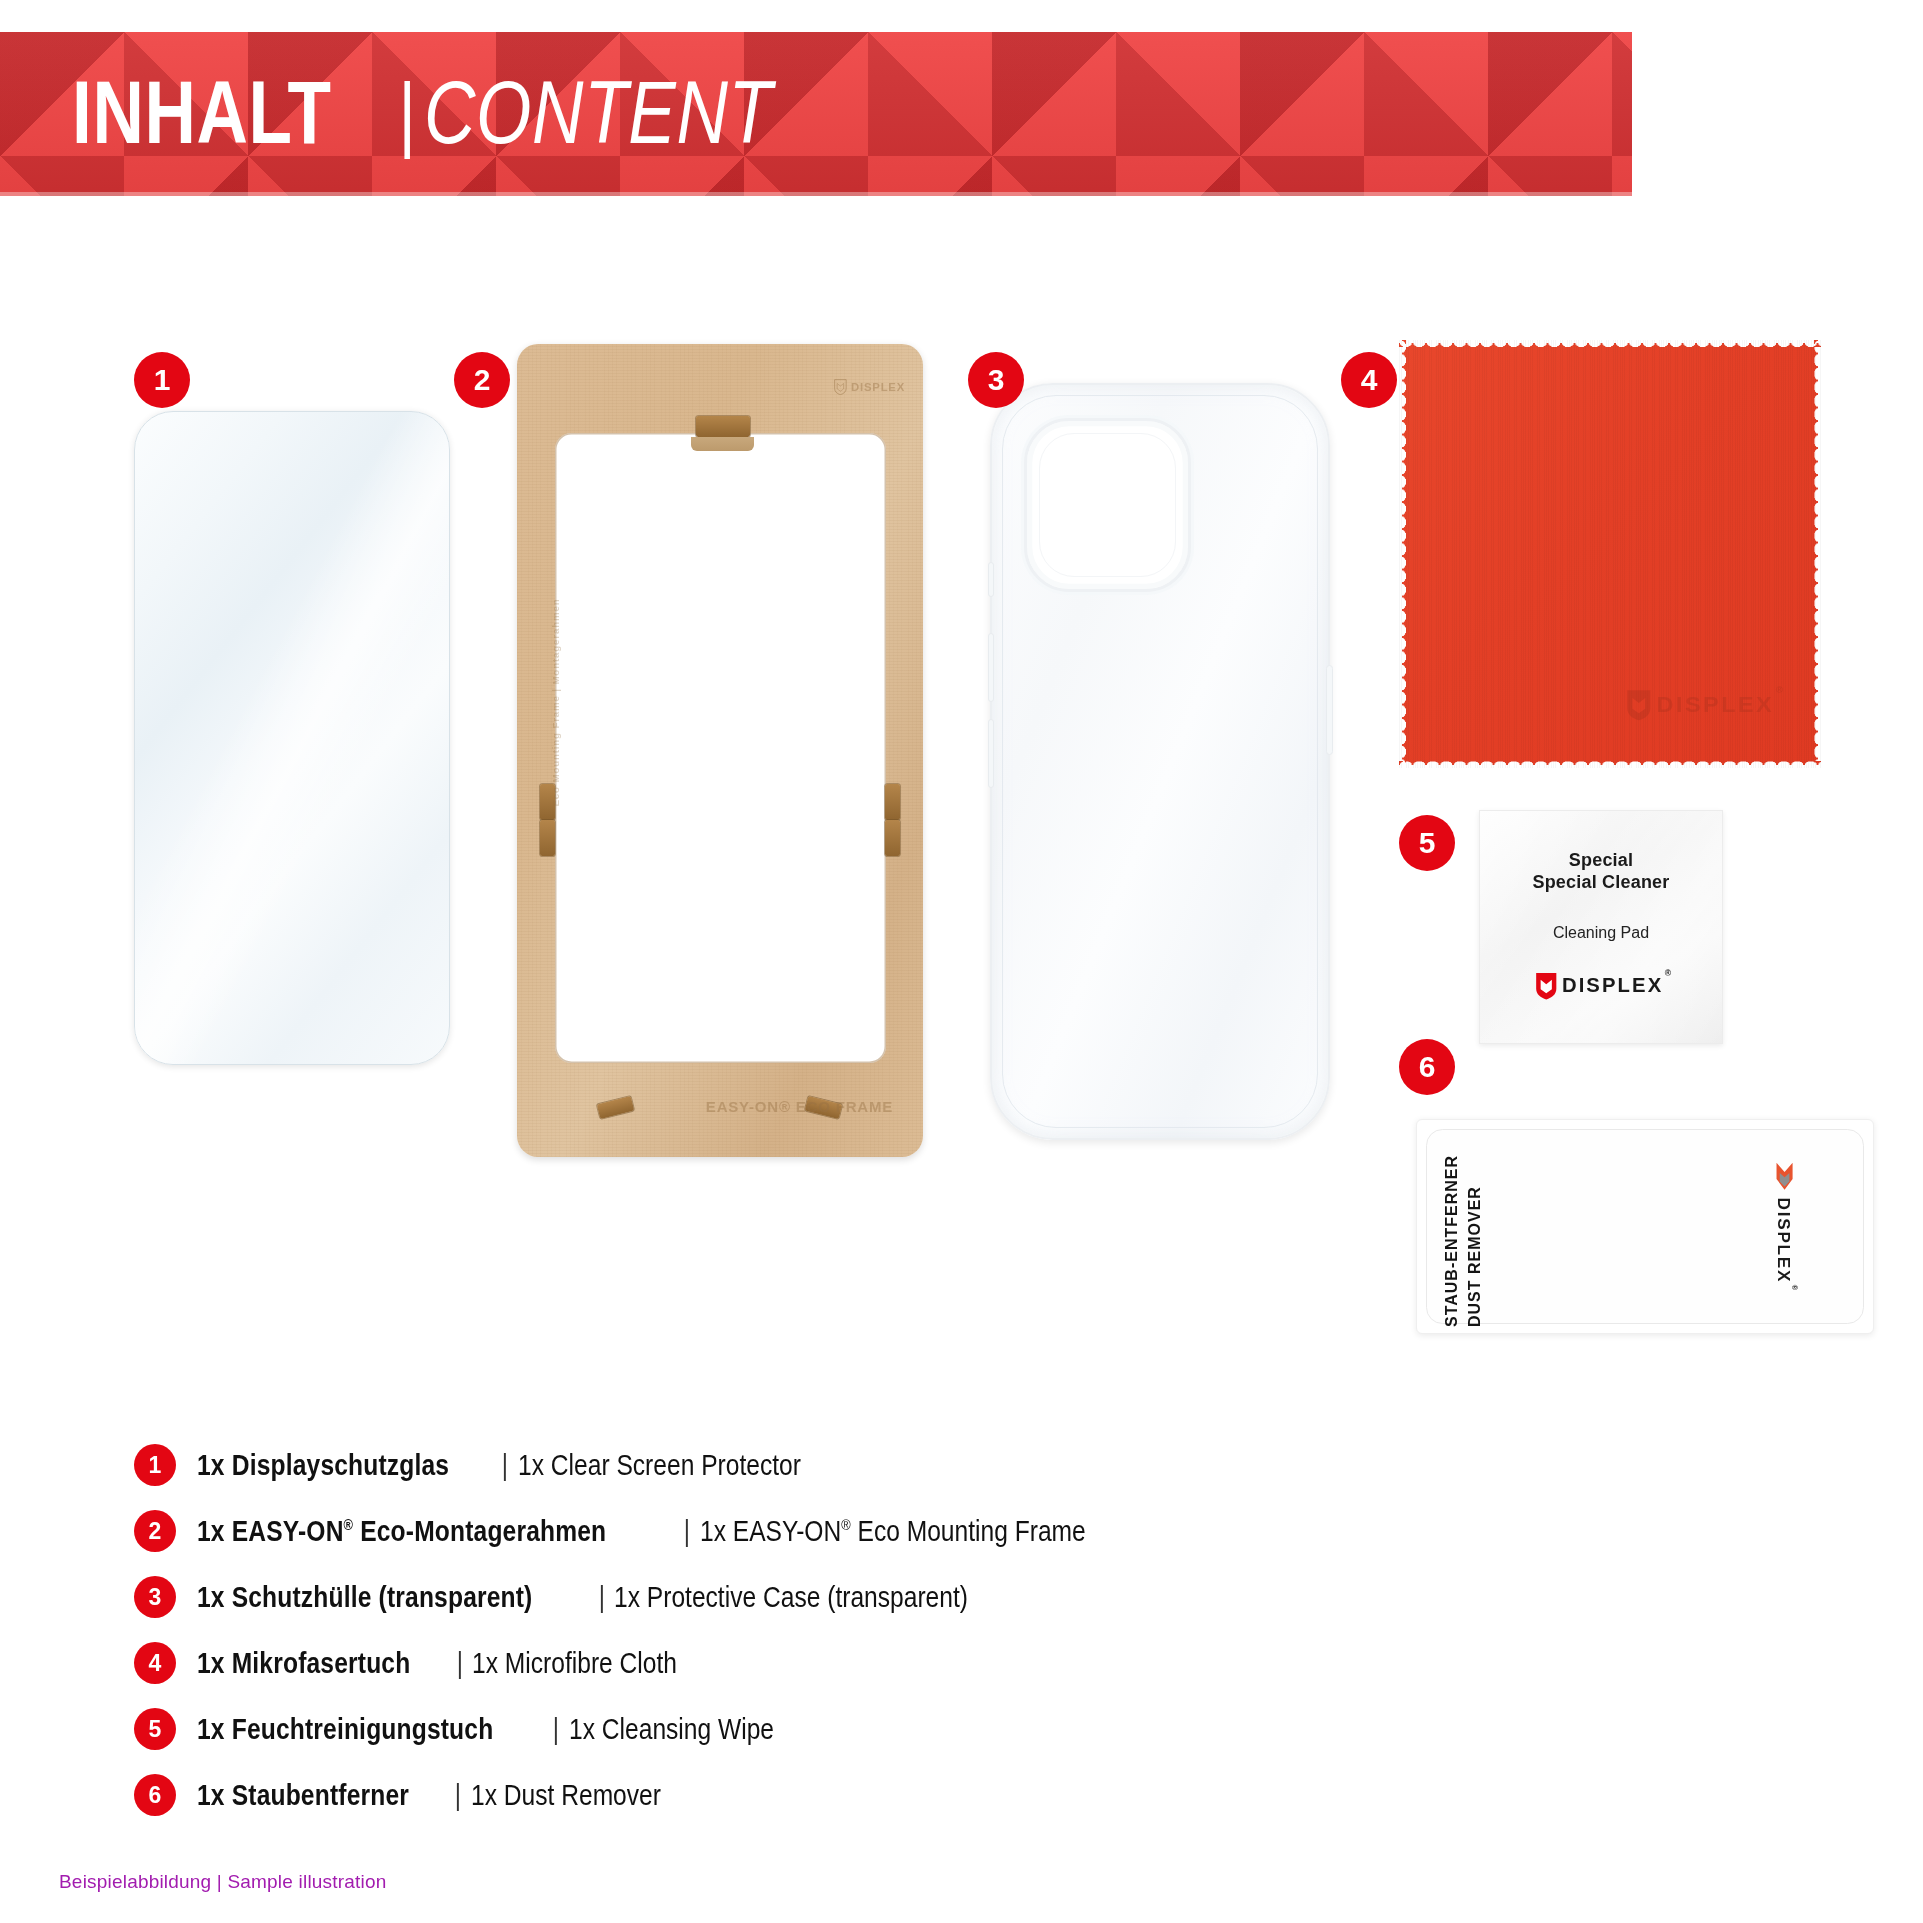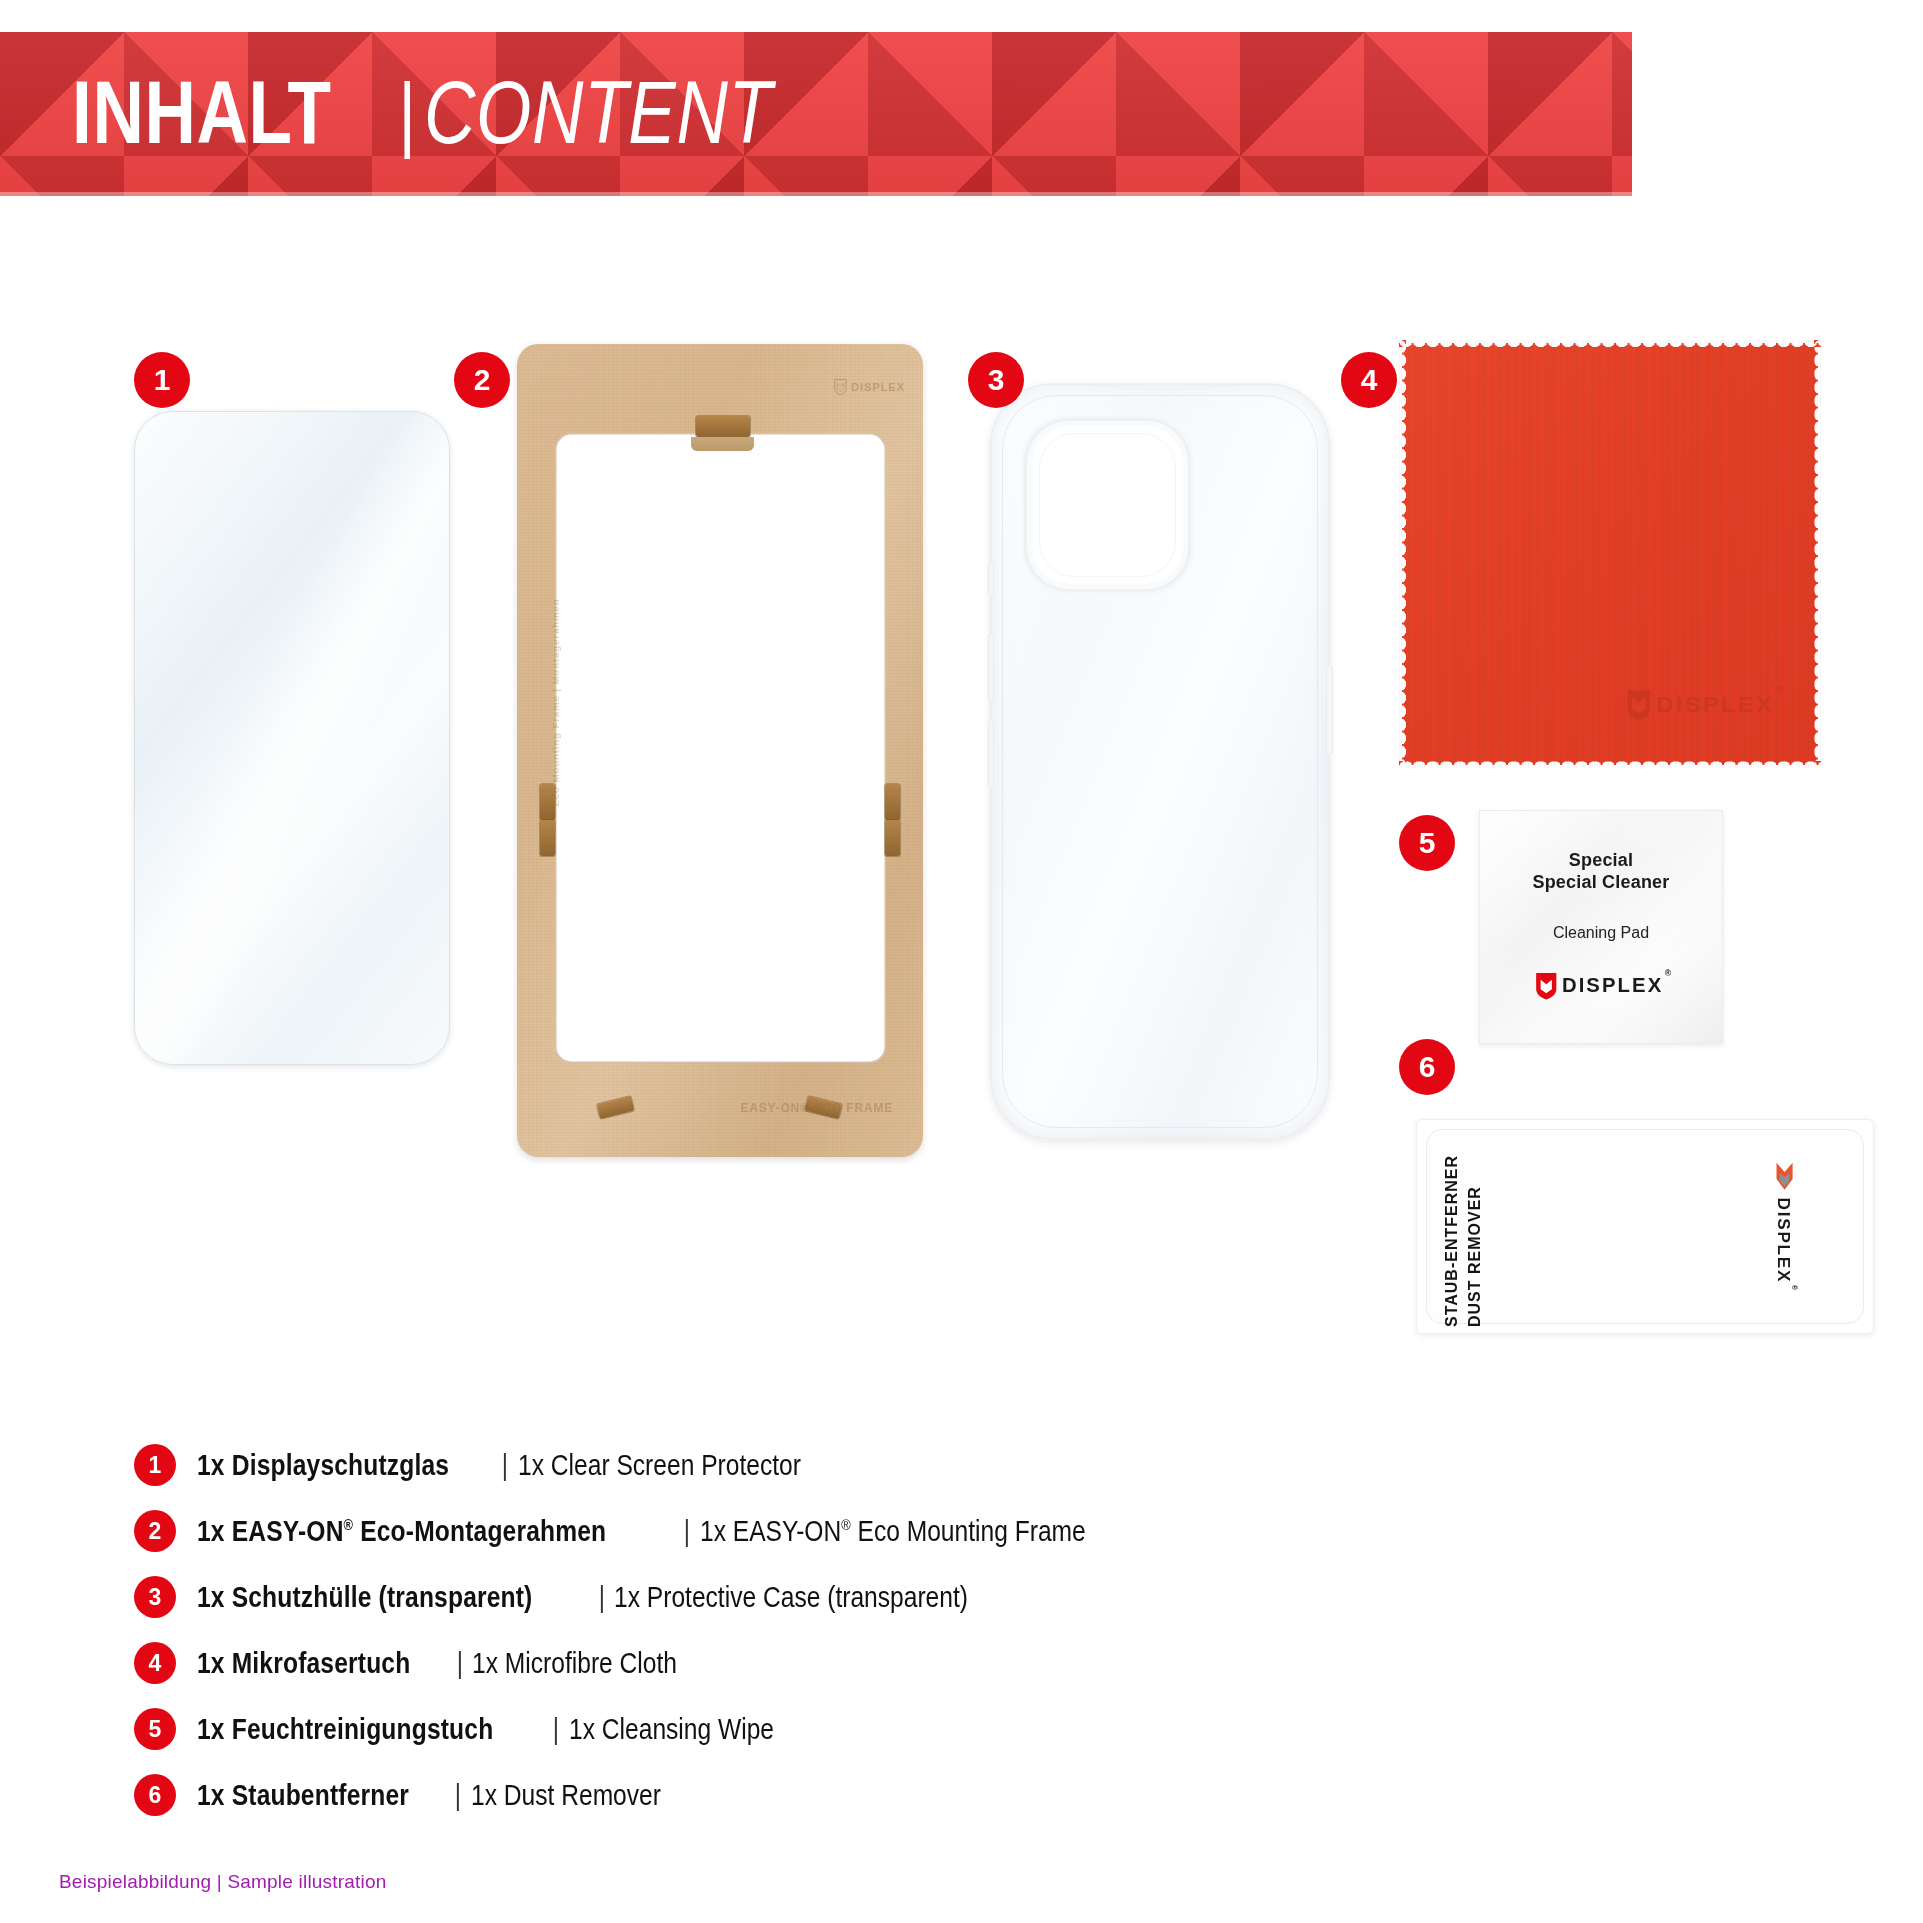--- a/index.html
+++ b/index.html
@@ -163,21 +163,21 @@
   .frame-emboss {
     position: absolute;
     color: rgba(150,112,66,0.42);
     font-size: 11.3px;
     letter-spacing: 0.8px;
     font-weight: 600;
     white-space: nowrap;
     user-select: none;
   }
   .emboss-logo { right: 18px; top: 35px; display: flex; align-items: center; gap: 4.5px; }
-  .emboss-bottom { right: 30px; bottom: 42px; font-size: 12px; }
+  .emboss-bottom { right: 30px; bottom: 42px; font-size: 15px; }
   .emboss-side {
     left: -65px; top: 353px;
     transform: rotate(-90deg);
     font-size: 9.8px;
     color: rgba(150,112,66,0.30);
   }
 
   
   .case {
     position: absolute;

